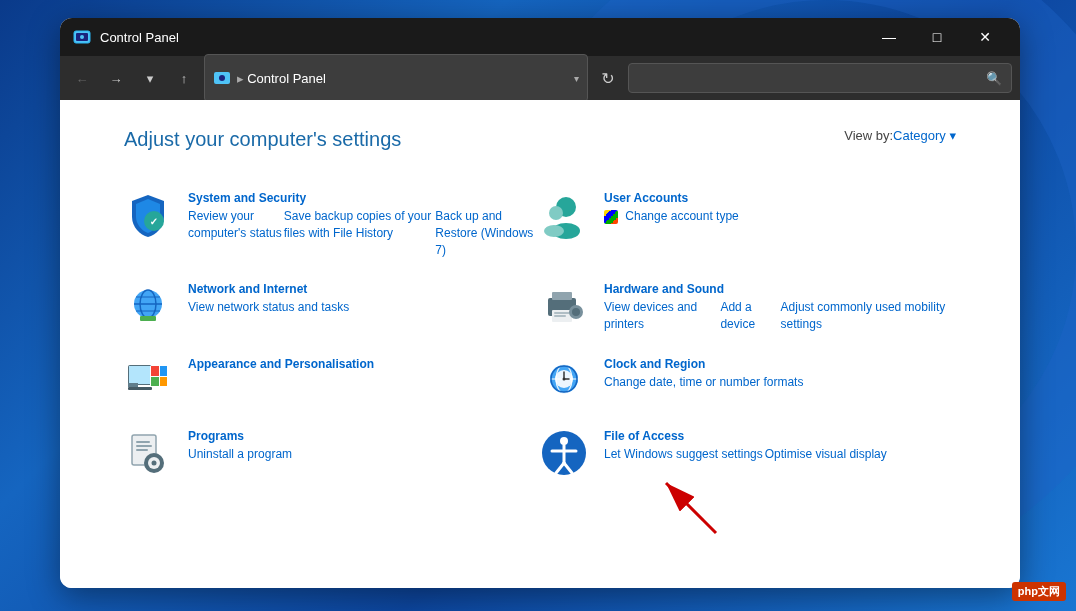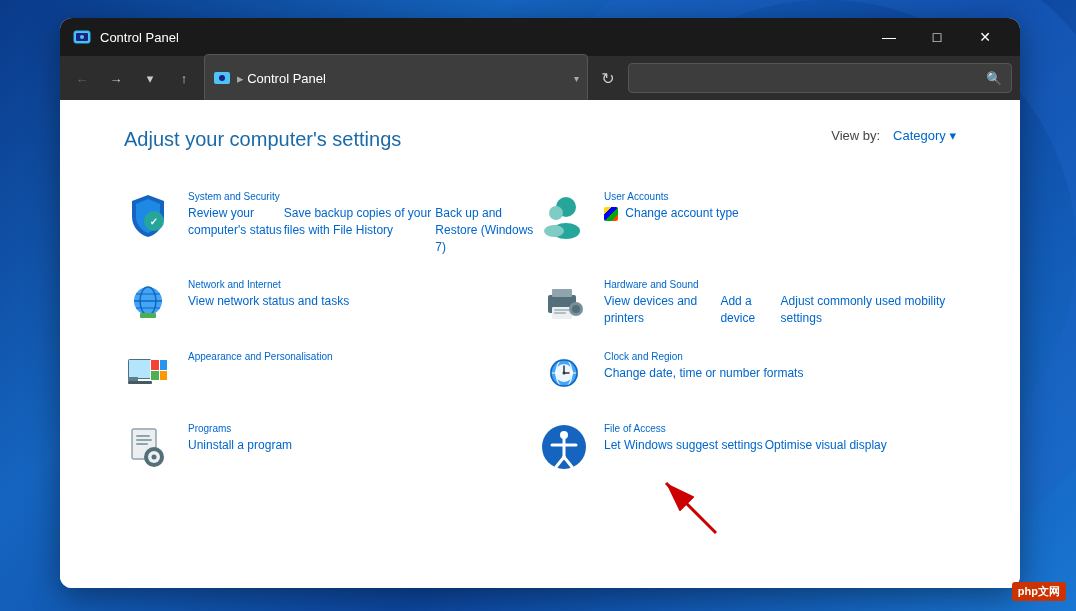--- a/index.html
+++ b/index.html
@@ -177,21 +177,21 @@
       margin-bottom: 28px;
     }
     .page-title {
       color: #1a6aa8;
       font-size: 20px;
       font-weight: 400;
     }
     .view-by {
       display: flex;
       align-items: center;
-      gap: 13px;
+      gap: 0;
       font-size: 13px;
       color: #444;
     }
     .view-by-label { color: #444; }
     .view-by-value {
       color: #0066cc;
       cursor: pointer;
     }
 
     
@@ -212,22 +212,22 @@
       width: 48px;
       height: 48px;
       flex-shrink: 0;
       display: flex;
       align-items: center;
       justify-content: center;
     }
     .category-content { flex: 1; }
     .category-title {
       color: #0066cc;
-      font-size: 10px;
-      font-weight: 400;
+      font-size: 12px;
+      font-weight: 700;
       margin-bottom: 3px;
       cursor: pointer;
     }
     .category-links { display: flex; flex-direction: row; gap: 2px; }
     .category-link {
       color: #0066cc;
       font-size: 12px;
       cursor: pointer;
       line-height: 1.4;
     }

